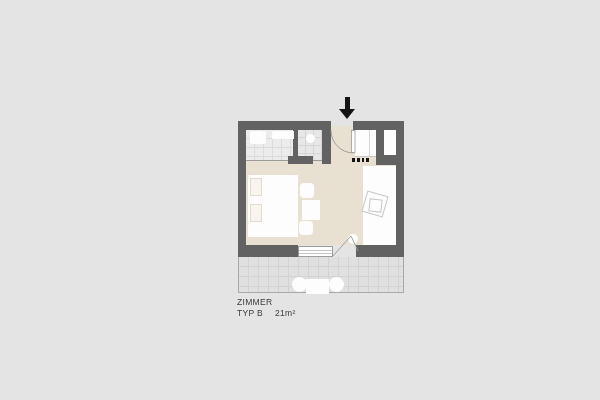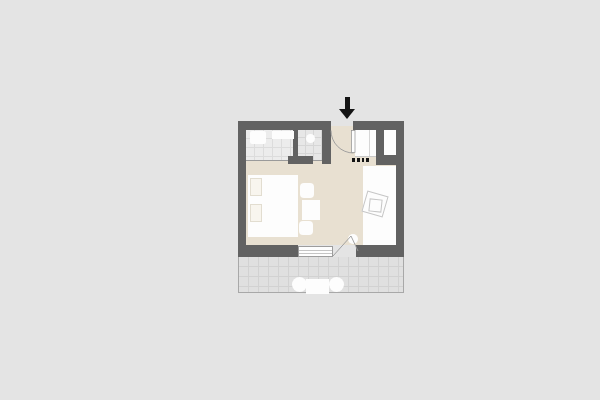--- a/index.html
+++ b/index.html
@@ -105,14 +105,21 @@
 
   <div class="abs" id="arrow-stem" style="left:345px;top:97px;width:5px;height:12px;"></div>
   <div class="abs" id="arrow-head" style="left:339px;top:109px;"></div>
 
   <svg width="600" height="400" viewBox="0 0 600 400">
     <path d="M 331 130.5 A 22.5 22.5 0 0 0 353.5 153" fill="none" stroke="#9a9a9a" stroke-width="0.9"></path>
     <rect x="351.4" y="130.5" width="3.6" height="22" fill="#fdfdfd" stroke="#8f8f8f" stroke-width="0.7"></rect>
     <path d="M 333 256 L 351 236 L 358 251" fill="none" stroke="#9a9a9a" stroke-width="0.9"></path>
   </svg>
 
+  <div class="abs" style="left:237px;top:297px;width:120px;height:24px;">
+    <div class="label-text">ZIMMER</div>
+    <div class="label-text" style="position:relative;">
+      <span>TYP B</span>
+      <span class="abs" style="left:38px;top:0;">21m²</span>
+    </div>
+  </div>
 
 </div>
 
 </body></html>

